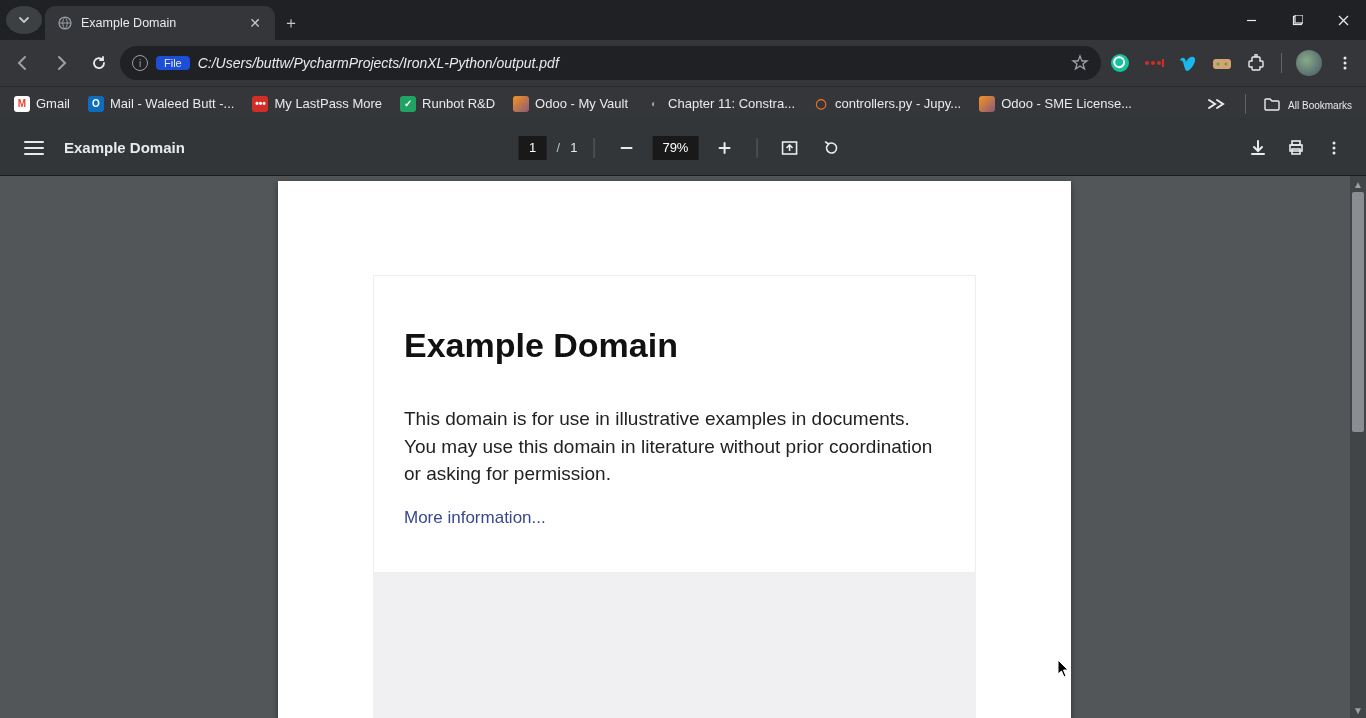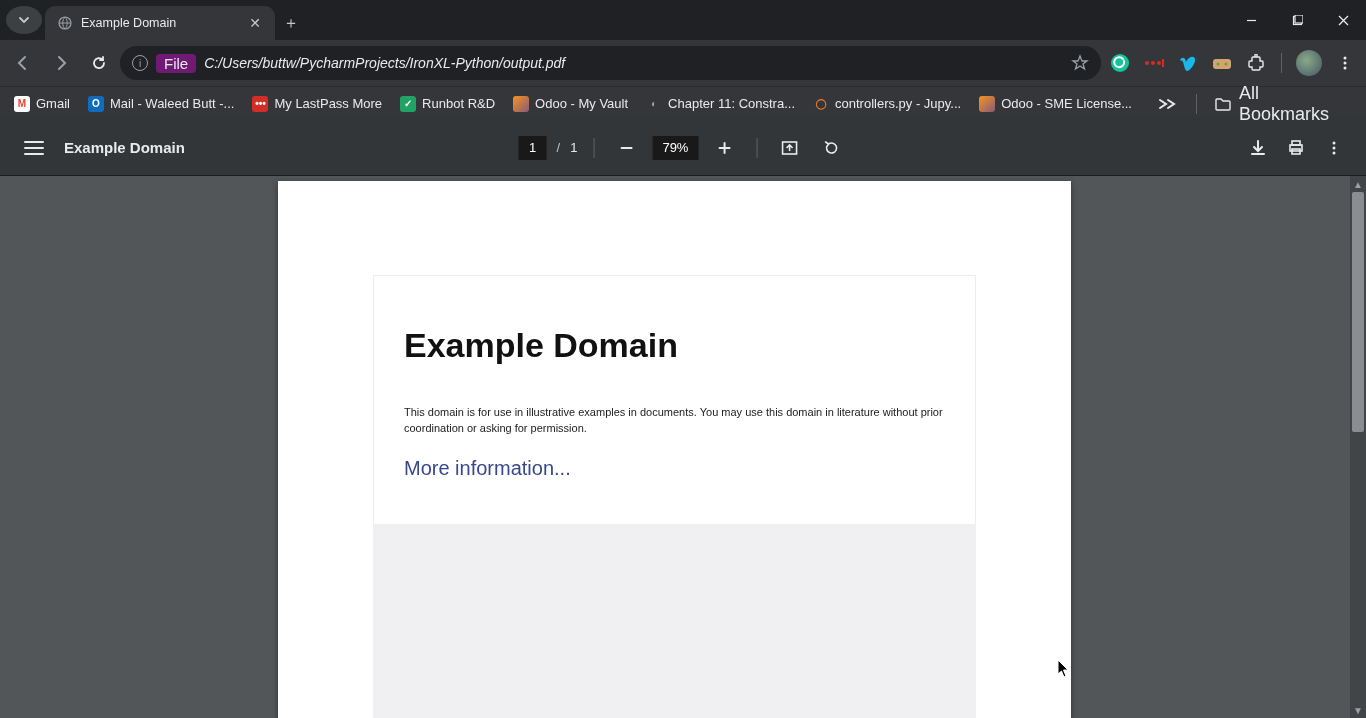--- a/index.html
+++ b/index.html
@@ -16,54 +16,54 @@
 .titlebar-spacer { flex: 1; }
 .win-controls { display: flex; }
 .win-btn { width: 46px; display: flex; align-items: center; justify-content: center; color: #e8eaed; }
 
 
 .addr-row { height: 46px; background: #35363a; display: flex; align-items: center; padding: 0 6px; gap: 4px; }
 .nav-btn { width: 34px; height: 34px; display: flex; align-items: center; justify-content: center; color: #9aa0a6; border-radius: 50%; }
 .nav-btn.enabled { color: #e8eaed; }
 .omnibox { flex: 1; height: 34px; background: #202124; border-radius: 17px; display: flex; align-items: center; padding: 0 12px; gap: 8px; color: #e8eaed; font-size: 14px; }
 .omnibox .info-icon { width: 16px; height: 16px; display: inline-flex; align-items: center; justify-content: center; border: 1.5px solid #9aa0a6; border-radius: 50%; color: #9aa0a6; font-size: 10px; }
-.omnibox .file-chip { color: #e8eaed; background: #701a75; padding: 1px 8px; border-radius: 4px; font-size: 15px; }
+.omnibox .file-chip { color: #e8eaed; background: #1d4ed8; padding: 1px 8px; border-radius: 4px; font-size: 11px; }
 .omnibox .url { flex: 1; color: #e8eaed; white-space: nowrap; overflow: hidden; font-style: italic; }
 .omnibox .star { color: #9aa0a6; }
 .ext-icon { width: 30px; height: 30px; display: flex; align-items: center; justify-content: center; color: #e8eaed; }
 .avatar { width: 26px; height: 26px; border-radius: 50%; background: radial-gradient(circle at 40% 40%, #8a8, #456); margin: 0 4px; }
 
 
 .bm-row { height: 34px; background: #35363a; display: flex; align-items: center; padding: 0 8px; gap: 6px; border-top: 1px solid #2a2b2e; }
 .bm { display: flex; align-items: center; gap: 6px; color: #e8eaed; font-size: 13px; padding: 4px 6px; border-radius: 4px; white-space: nowrap; }
 .bm .bm-ico { width: 16px; height: 16px; border-radius: 3px; display: inline-flex; align-items: center; justify-content: center; font-size: 10px; color: #fff; font-weight: bold; }
 .bm-spacer { flex: 1; }
 .bm-overflow { color: #e8eaed; padding: 4px 8px; }
-.all-bm { display: flex; align-items: center; gap: 8px; color: #e8eaed; font-size: 18px; padding: 4px 6px; }
+.all-bm { display: flex; align-items: flex-end; gap: 8px; color: #e8eaed; font-size: 10px; padding: 4px 6px; }
 
 
 .pdf-toolbar { height: 56px; background: #323639; display: flex; align-items: center; padding: 0 16px; color: #e8eaed; border-bottom: 1px solid #1b1c1e; box-shadow: 0 2px 4px rgba(0,0,0,0.3); }
 .pdf-toolbar .menu-btn { width: 36px; height: 36px; display: flex; align-items: center; justify-content: center; }
 .pdf-title { font-size: 15px; font-weight: 600; margin-left: 12px; }
 .pdf-center { position: absolute; left: 50%; transform: translateX(-50%); display: flex; align-items: center; gap: 10px; }
 .page-box { width: 28px; height: 24px; background: #191919; color: #fff; text-align: center; font-size: 13px; border: none; line-height: 24px; }
 .page-sep { color: #bdc1c6; font-size: 13px; }
 .page-total { color: #e8eaed; font-size: 13px; }
 .v-divider { width: 1px; height: 20px; background: #5f6368; margin: 0 6px; }
 .tb-btn { width: 32px; height: 32px; display: flex; align-items: center; justify-content: center; color: #e8eaed; }
 .zoom-box { width: 46px; height: 24px; background: #191919; color: #fff; text-align: center; font-size: 13px; border: none; line-height: 24px; }
 .pdf-right { margin-left: auto; display: flex; align-items: center; gap: 6px; }
 
 
 .pdf-area { position: relative; height: calc(718px - 40px - 46px - 34px - 56px); background: #525659; overflow: hidden; }
 .page { position: absolute; left: 278px; top: 5px; width: 793px; background: #fff; box-shadow: 0 2px 6px rgba(0,0,0,0.4); height: 1000px; }
 .content-box { margin: 94px 95px 0 95px; border: 1px solid #eee; background: #fff; padding: 50px 30px 44px 30px; }
 .content-box h1 { font-size: 34px; font-weight: 700; color: #111; margin-bottom: 28px; }
-.content-box p { font-size: 11px; color: #222; line-height: 1.45; margin-bottom: 20px; margin-top: 40px; }
-.content-box a { color: #38488f; font-size: 20px; text-decoration: none; }
+.content-box p { font-size: 19px; color: #222; line-height: 1.45; margin-bottom: 20px; margin-top: 40px; }
+.content-box a { color: #38488f; font-size: 17px; text-decoration: none; }
 .below-box { margin: 0 95px; height: 600px; background: #f0f0f2; }
 
 
 .vscroll { position: absolute; right: 0; top: 0; width: 16px; height: 100%; background: #424548; }
 .vscroll .arrow { height: 16px; display: flex; align-items: center; justify-content: center; color: #9aa0a6; font-size: 10px; }
 .vscroll .track { position: absolute; top: 16px; bottom: 16px; left: 2px; right: 2px; }
 .vscroll .thumb { position: absolute; left: 0; right: 0; top: 0; height: 47%; background: #8a8d91; border-radius: 2px; }
 
 .cursor { position: absolute; left: 1058px; top: 484px; width: 12px; height: 18px; pointer-events:none; }
 

